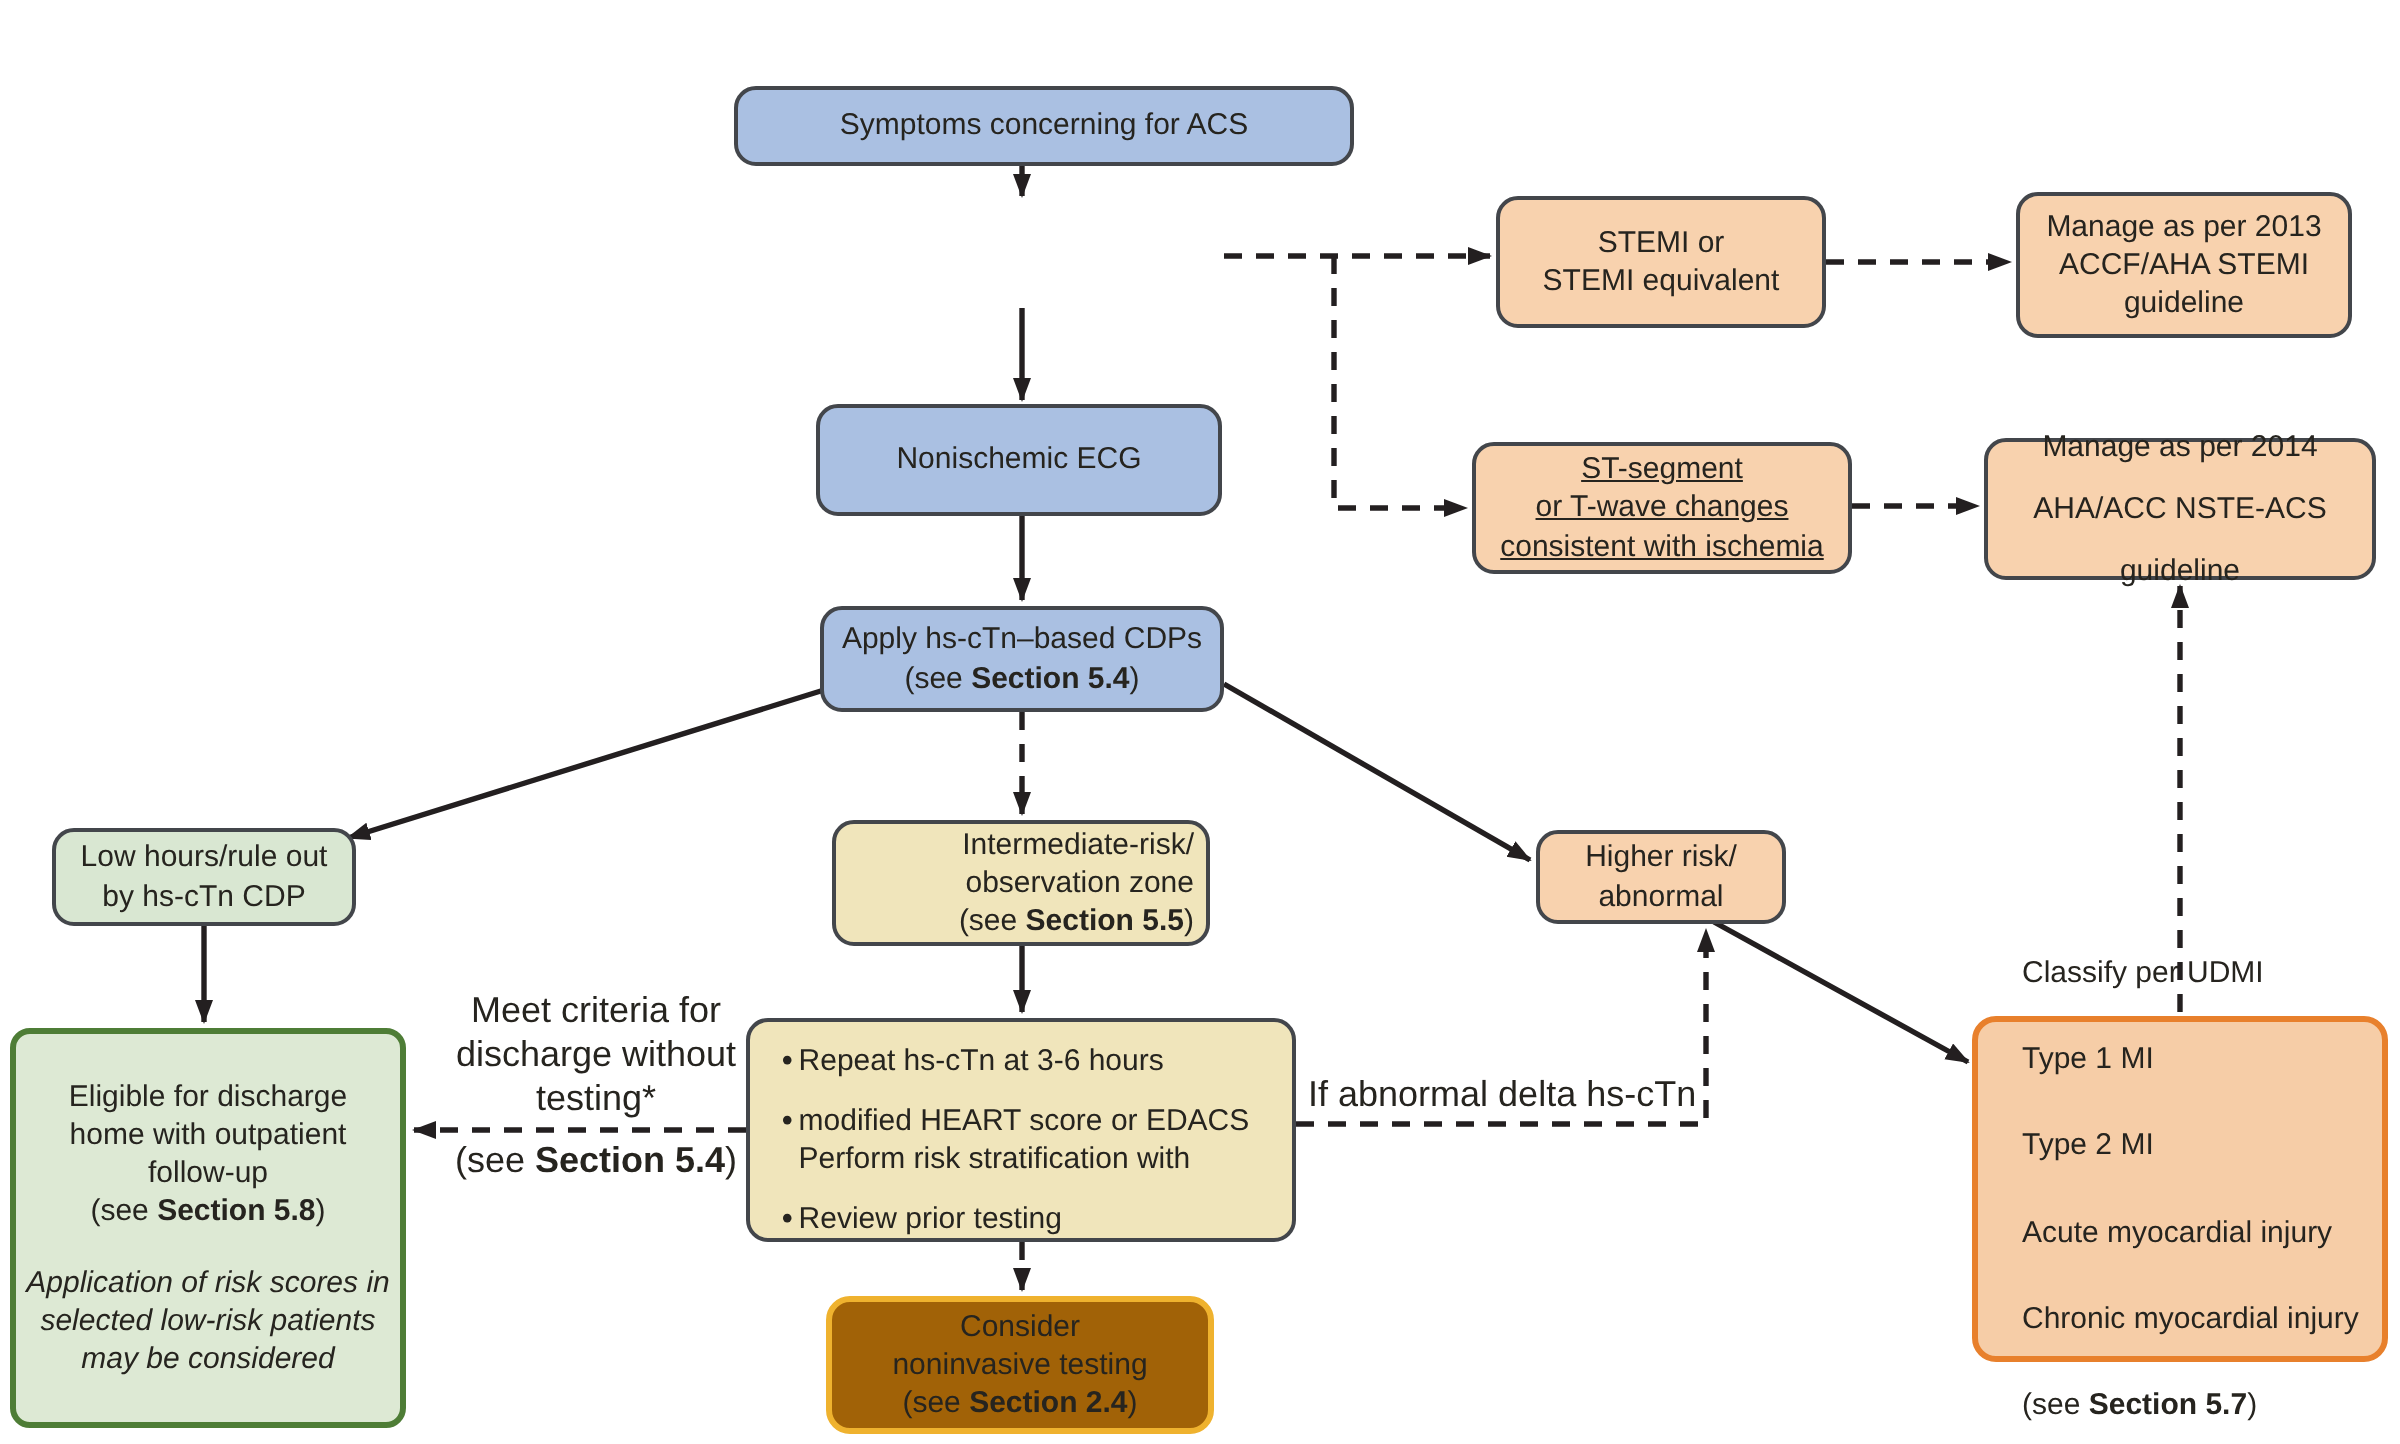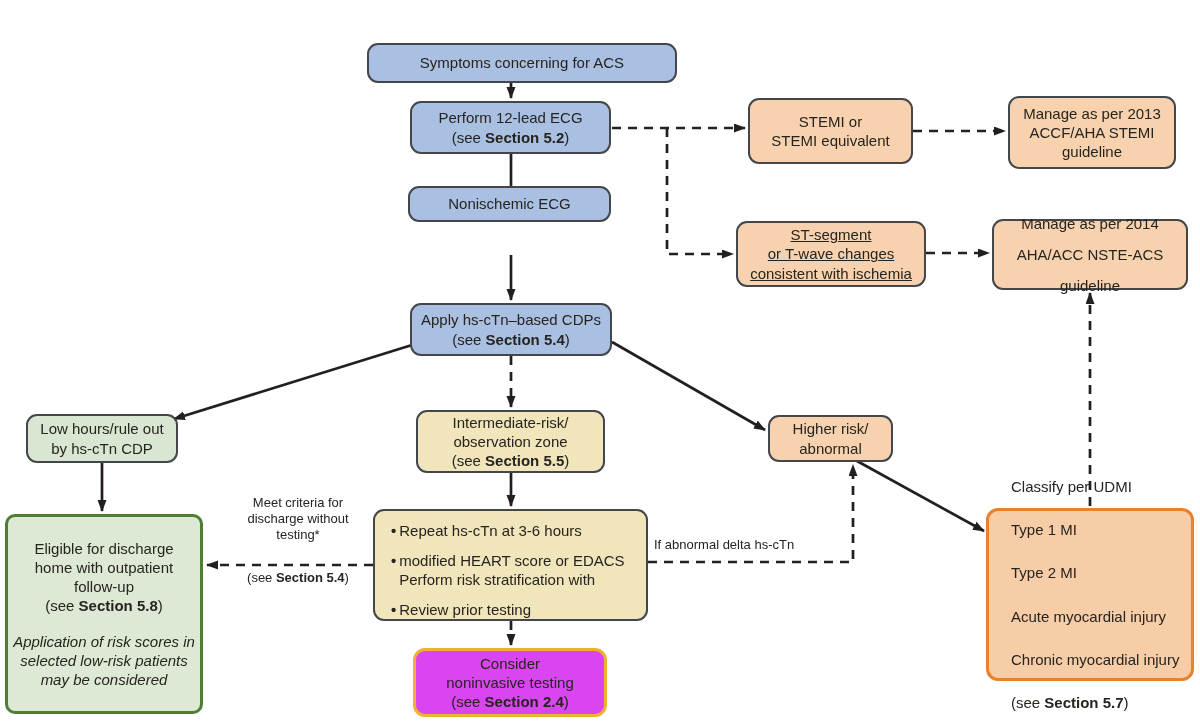--- a/index.html
+++ b/index.html
@@ -18,46 +18,46 @@
     font-size:15px;line-height:1.27;text-align:center;
     padding:4px 6px;
   }
   .box .line{white-space:nowrap;}
   .blue{background:#aac0e2;}
   .peach{background:#f8d2ae;}
   .ltgreen{background:#d9e7d2;}
   .cream{background:#f0e5bb;}
   .big-green{background:#dde9d4;border:3.5px solid #4e7d36;border-radius:10px;}
   .classify-box{background:#f6cda7;border:3.5px solid #e8802c;border-radius:12px;gap:24px;}
-  .consider-box{background:#d946ef;border:3.5px solid #efb22e;border-radius:12px;}
+  .consider-box{background:#a16207;border:3.5px solid #efb22e;border-radius:12px;}
   b{font-weight:bold;}
   
   #b-symptoms   {left:367px;top:6px;  width:310px;height:40px;margin-top:37px;}
   #b-ecg        {left:410px;top:101px;width:201px;height:53px;}
   #b-stemi      {left:748px;top:98px; width:165px;height:66px;}
   #b-manage2013 {left:1008px;top:96px;width:168px;height:73px;}
-  #b-nonischemic{left:408px;top:186px;width:203px;height:36px;}
+  #b-nonischemic{left:408px;top:202px;width:203px;height:56px;}
   #b-stsegment  {left:736px;top:221px;width:190px;height:66px;text-decoration:underline;}
   #b-manage2014 {left:992px;top:219px;width:196px;height:71px;gap:12px;}
   #b-apply      {left:410px;top:303px;width:202px;height:53px;}
   #b-lowrisk    {left:26px;top:414px; width:152px;height:49px;}
-  #b-intermediate{left:416px;top:410px;width:189px;height:63px;}
+  #b-intermediate{left:416px;top:410px;width:189px;height:63px;align-items:flex-end;}
   #b-higherrisk {left:768px;top:415px;width:125px;height:47px;}
   #b-eligible   {left:5px;top:514px;  width:198px;height:200px;}
   #b-workup     {left:373px;top:509px;width:275px;height:112px;align-items:stretch;padding:10px 10px 0 16px;justify-content:space-between;}
   #b-classify   {left:986px;top:508px;width:208px;height:173px;align-items:flex-start;padding-left:22px;text-align:left;}
   #b-consider   {left:413px;top:648px;width:194px;height:69px;}
   
   .note{font-style:italic;margin-top:17px;}
   
   .bullet{display:flex;text-align:left;font-size:15px;line-height:1.27;}
   .bullet .mark{flex:0 0 auto;margin-right:3px;}
   .bullet .mark::before{content:"\2022";font-weight:bold;}
   
-  .flabel{position:absolute;z-index:3;font-size:13px;line-height:1.22;text-align:center;}
+  .flabel{position:absolute;z-index:3;font-size:18px;line-height:1.22;text-align:center;}
   #lbl-meet{left:218px;top:495px;width:160px;}
   #lbl-meet-see{left:218px;top:570px;width:160px;}
   #lbl-delta{left:654px;top:537px;width:190px;text-align:left;white-space:nowrap;}
 </style>
 </head>
 <body>
 
 <div id="diagram">
 
   <svg class="connectors" width="1200" height="722" viewBox="0 0 1200 722">
@@ -84,24 +84,20 @@
       <path d="M373,565 L207,565" stroke-dasharray="9 7" marker-end="url(#ah)"></path>
       <path d="M648,562 L853,562 L853,465" stroke-dasharray="9 7" marker-end="url(#ah)"></path>
       <path d="M1090,506 L1090,293" stroke-dasharray="9 7" marker-end="url(#ah)"></path>
     </g>
   </svg>
 
   <div class="box blue" id="b-symptoms">
     <div class="line">Symptoms concerning for ACS</div>
   </div>
 
-  <div class="box blue" id="b-ecg">
-    <div class="line">Perform 12-lead ECG</div>
-    <div class="line"><span>(see </span><b>Section 5.2</b><span>)</span></div>
-  </div>
 
   <div class="box peach" id="b-stemi">
     <div class="line">STEMI or</div>
     <div class="line">STEMI equivalent</div>
   </div>
 
   <div class="box peach" id="b-manage2013">
     <div class="line">Manage as per 2013</div>
     <div class="line">ACCF/AHA STEMI</div>
     <div class="line">guideline</div>

